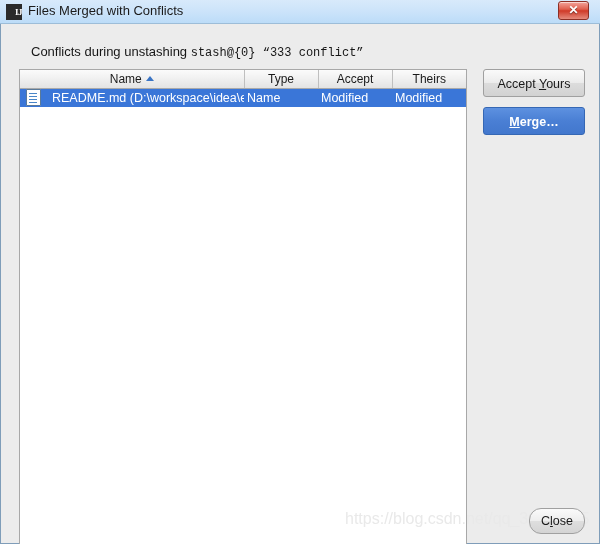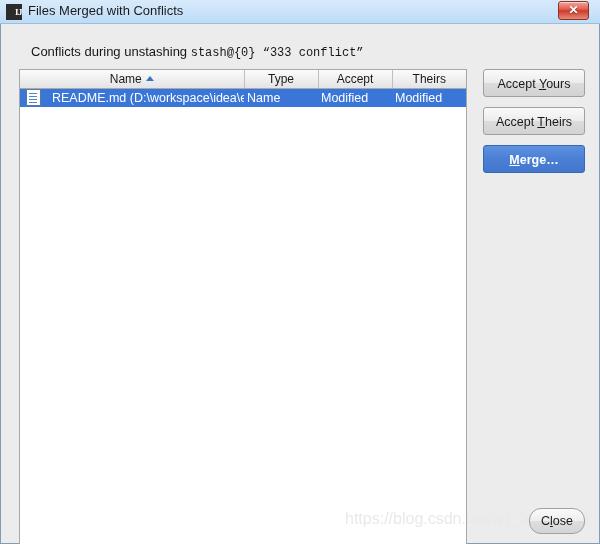--- a/index.html
+++ b/index.html
@@ -306,21 +306,20 @@
             <td>Name</td>
             <td>Modified</td>
             <td>Modified</td>
           </tr>
         </tbody>
       </table>
     </div>
 
     <div class="side-buttons">
       <button class="btn"><span>Accept </span><u>Y</u><span>ours</span></button>
-      <button class="btn"><span>Accept </span><u>T</u><span>heirs</span></button>
       <button class="btn default-btn"><span></span><u>M</u><span>erge…</span></button>
     </div>
 
     <div class="watermark-bottom">https://blog.csdn.net/qq_30511555</div>
 
     <button class="close-btn"><span>C</span><u>l</u><span>ose</span></button>
 
   </div>
 </div>
 

